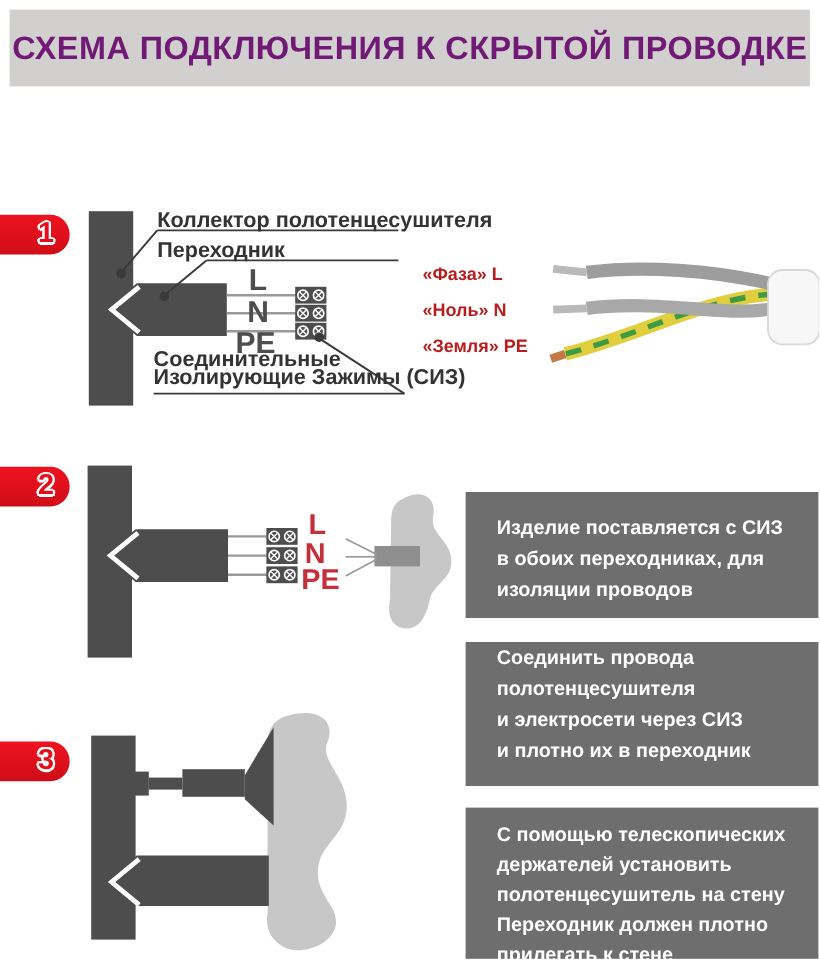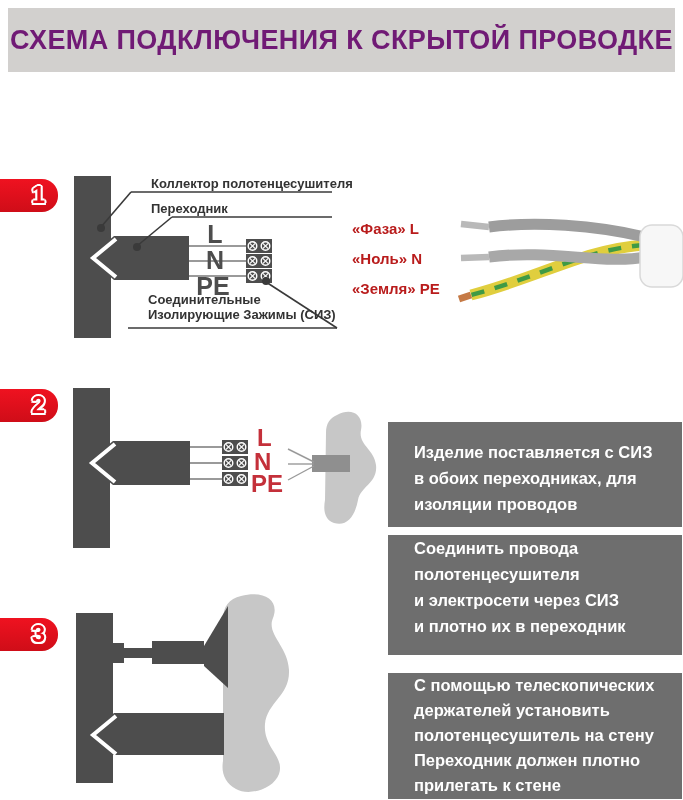--- a/index.html
+++ b/index.html
@@ -14,32 +14,32 @@
 
   
   .badge{left:0;width:58px;height:33px;border-radius:0 16px 16px 0;
          background:linear-gradient(#ef1220,#cf0d18);}
   .badge span{display:block;text-align:right;padding-right:13px;font-size:24px;font-weight:bold;
          line-height:32px;color:#e40e1a;
          text-shadow:-1.5px -1.5px 0 #fff,1.5px -1.5px 0 #fff,-1.5px 1.5px 0 #fff,1.5px 1.5px 0 #fff,
                      0 -2px 0 #fff,0 2px 0 #fff,-2px 0 0 #fff,2px 0 0 #fff;}
 
   
-  .lbl{font-size:13px;font-weight:bold;color:#333;line-height:15px;white-space:nowrap;margin-left:20px;}
+  .lbl{font-size:18px;font-weight:bold;color:#333;line-height:15px;white-space:nowrap;}
   .term-dark{font-size:25px;font-weight:bold;color:#4d4d4d;line-height:26px;text-align:center;}
   .term-red{font-size:24px;font-weight:bold;color:#c4303a;line-height:25px;}
   .wirelbl{font-size:15px;font-weight:600;color:#b91c1c;line-height:18px;white-space:nowrap;}
 
   
   .note{left:388px;width:294px;background:#6e6e6e;color:#fff;font-weight:bold;
         font-size:16.5px;box-sizing:border-box;padding-left:26px;}
   .note div{white-space:nowrap;}
-  .note-1{top:410px;height:105px;padding-top:17px;line-height:26px;margin-top:12px;}
+  .note-1{top:410px;height:105px;padding-top:17px;line-height:26px;}
   .note-2{top:535px;height:120px;line-height:26px;}
-  .note-3{top:673px;height:126px;line-height:25px;}
+  .note-3{top:673px;height:126px;padding-top:11px;line-height:25px;}
 </style>
 </head>
 <body>
 
 <div class="page">
 
   <div class="abs banner">
     <h1>СХЕМА ПОДКЛЮЧЕНИЯ К СКРЫТОЙ ПРОВОДКЕ</h1>
   </div>
 

